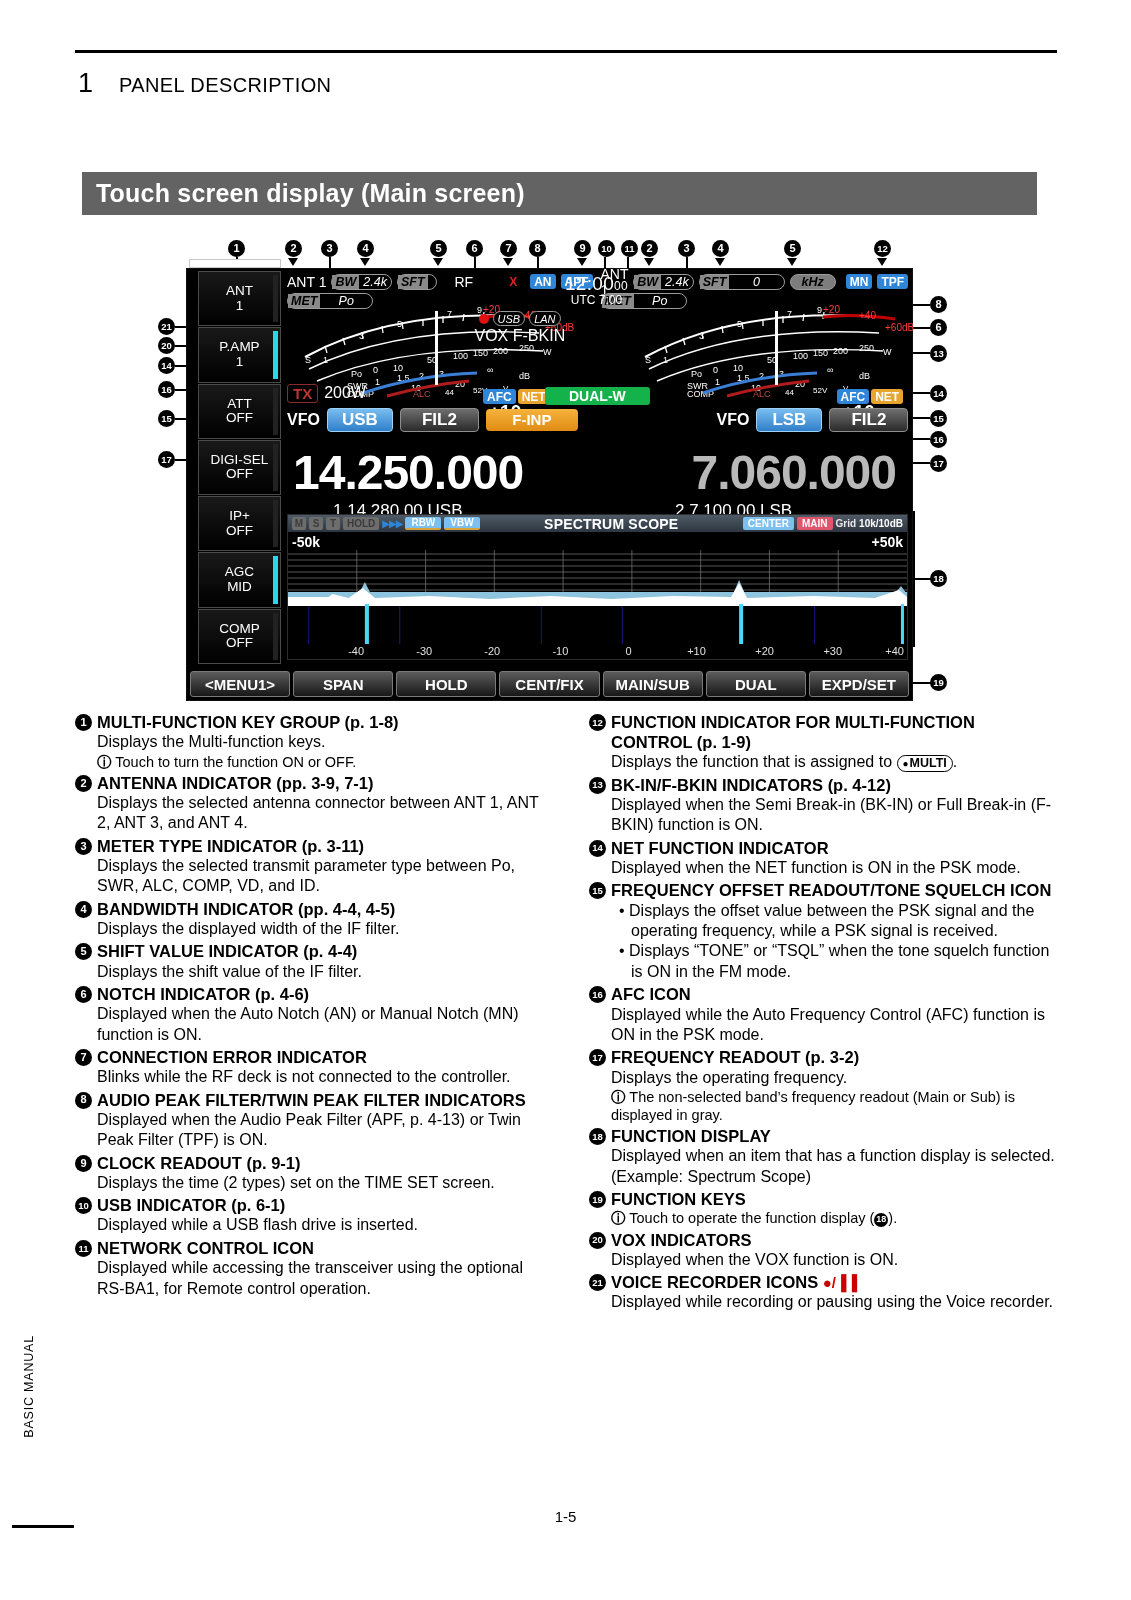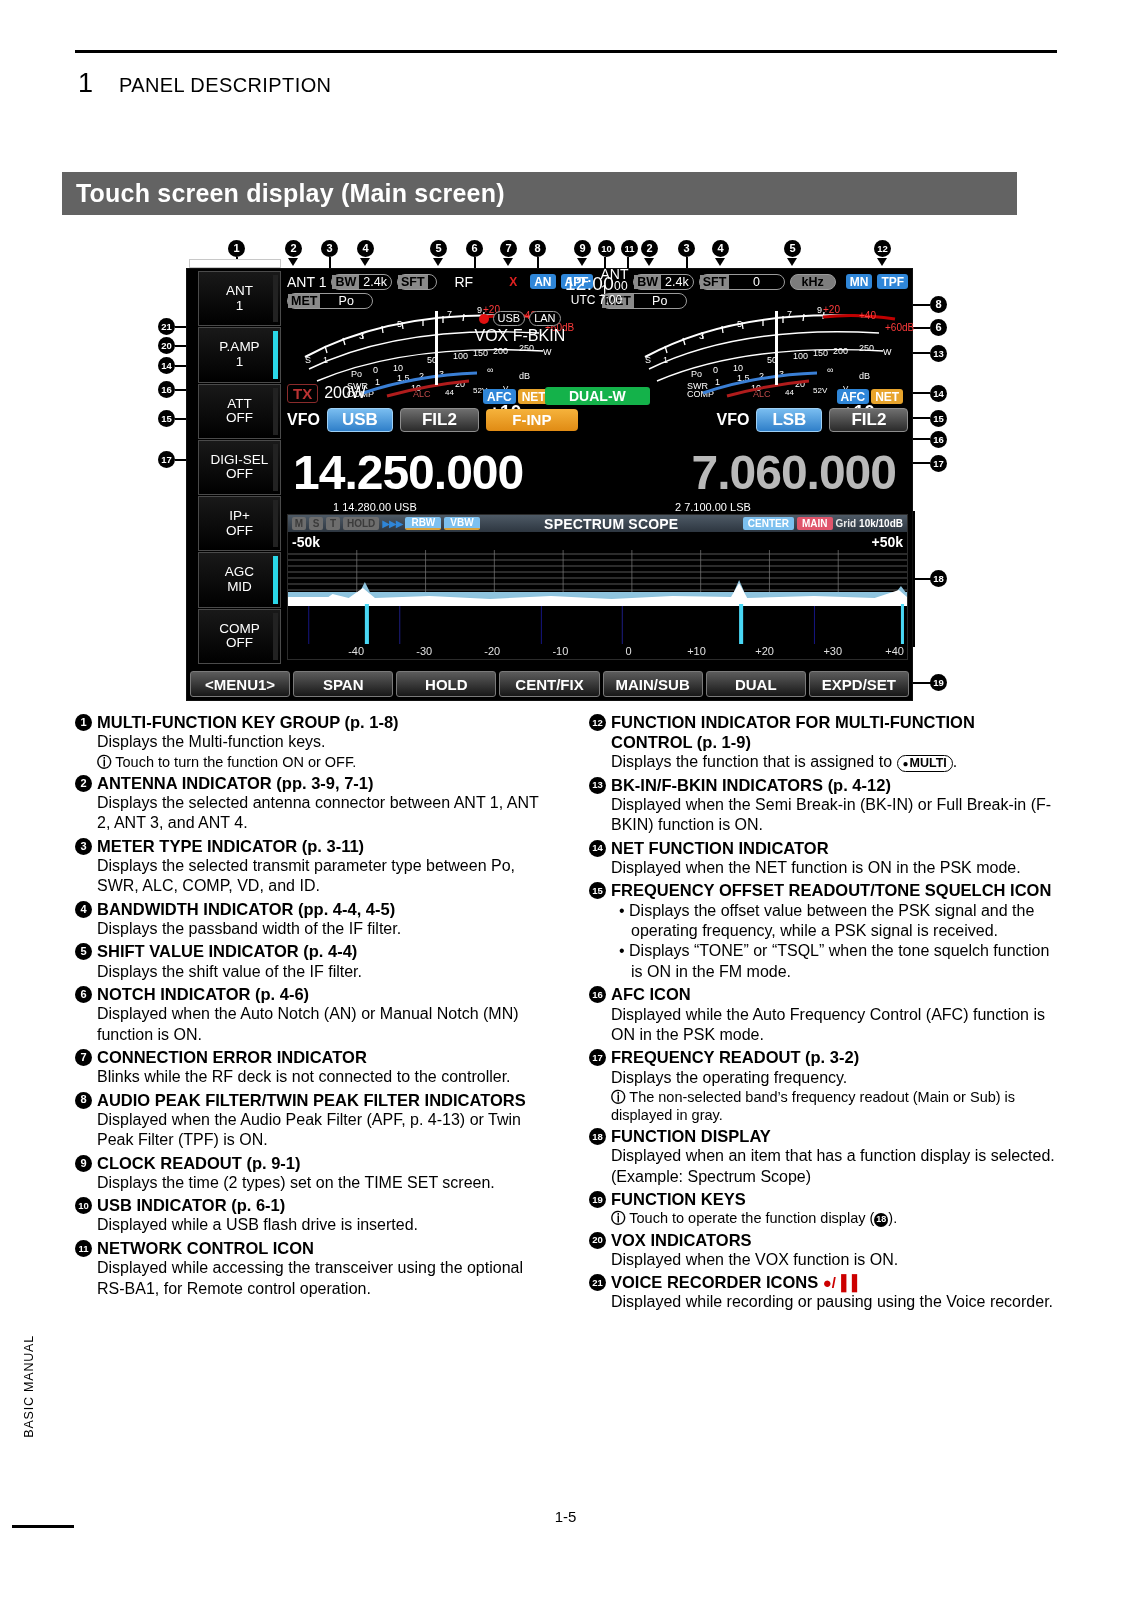--- a/index.html
+++ b/index.html
@@ -38,21 +38,21 @@
   .side-rule {
     position: absolute; left: 12px; top: 1525px; width: 62px; height: 3px; background: #000;
   }
   .page-num {
     position: absolute; left: 0; top: 1508px; width: 1131px;
     text-align: center; font-size: 15px;
   }
 
   
   .banner {
-    position: absolute; left: 62px; top: 172px; width: 955px; height: 43px;
+    position: absolute; left: 82px; top: 172px; width: 955px; height: 43px;
     background: #636363;
     display: flex; align-items: center;
   }
   .banner h2 {
     color: #fff; font-size: 25px; font-weight: bold; padding-left: 14px;
     letter-spacing: .2px;
   }
 
   
   #radio-figure {
@@ -98,25 +98,26 @@
   .half { position: absolute; top: 0; width: 50%; height: 176px; }
   .half.left { left: 0; }
   .half.right { left: 50%; }
 
   .toprow {
     position: absolute; left: 4px; top: 2px; right: 4px; height: 17px;
     display: flex; align-items: center; gap: 5px;
   }
   .lbl-plain { color: #fff; font-size: 14px; }
   .chip {
-    display: inline-flex; align-items: flex-start;
+    display: inline-flex; align-items: flex-end;
     border: 1px solid #9b9b9b; border-radius: 8px;
     height: 16px; padding: 0 4px;
     font-size: 12.5px; color: #fff; background: #000;
     white-space: nowrap;
+    font-style: italic;
   }
   .chip.gray-head { padding: 0; }
   .chip .head {
     background: #8a8a8a; color: #000; font-weight: bold;
     padding: 0 3px; height: 100%; display: flex; align-items: center;
   }
   .chip .val { padding: 0 4px; }
   .chip.wide { min-width: 86px; justify-content: space-between; }
   .chip.khz { background: #7d7d7d; color: #000; font-weight: bold; min-width: 46px; justify-content: center; }
 
@@ -194,21 +195,21 @@
   .clock .utc { color: #fff; font-size: 12px; margin-top: -2px; }
 
   
   .freqrow { position: absolute; left: 0; right: 0; top: 176px; height: 62px; }
   .freq {
     position: absolute; top: 0; font-size: 48px; font-weight: bold;
     letter-spacing: -1px; line-height: 52px; white-space: nowrap;
   }
   .freq.main { left: 10px; color: #fff; }
   .freq.sub  { right: 14px; color: #b9b9b9; }
-  .subfreq { position: absolute; top: 54px; font-size: 11px; white-space: nowrap; }
+  .subfreq { position: absolute; top: 54px; font-size: 17px; white-space: nowrap; }
   .subfreq.main { left: 50px; color: #fff; }
   .subfreq.sub  { left: 392px; color: #fff; }
 
   
   .scope {
     position: absolute; left: 4px; right: 2px; top: 243px; height: 146px;
     background: #000; border: 1px solid #2b2b2b;
   }
   .scope-head {
     position: absolute; left: 0; top: 0; right: 0; height: 17px;
@@ -831,21 +832,21 @@
         <span>METER TYPE INDICATOR (p. 3-11)</span>
       </div>
       <div class="item-body">Displays the selected transmit parameter type between Po, SWR, ALC, COMP, VD, and ID.</div>
     </div>
 
     <div class="item">
       <div class="item-head">
         <span class="bullet-num">4</span>
         <span>BANDWIDTH INDICATOR (pp. 4-4, 4-5)</span>
       </div>
-      <div class="item-body">Displays the passband width of the IF filter.</div>
+      <div class="item-body">Displays the displayed width of the IF filter.</div>
     </div>
 
     <div class="item">
       <div class="item-head">
         <span class="bullet-num">5</span>
         <span>SHIFT VALUE INDICATOR (p. 4-4)</span>
       </div>
       <div class="item-body">Displays the shift value of the IF filter.</div>
     </div>
 

